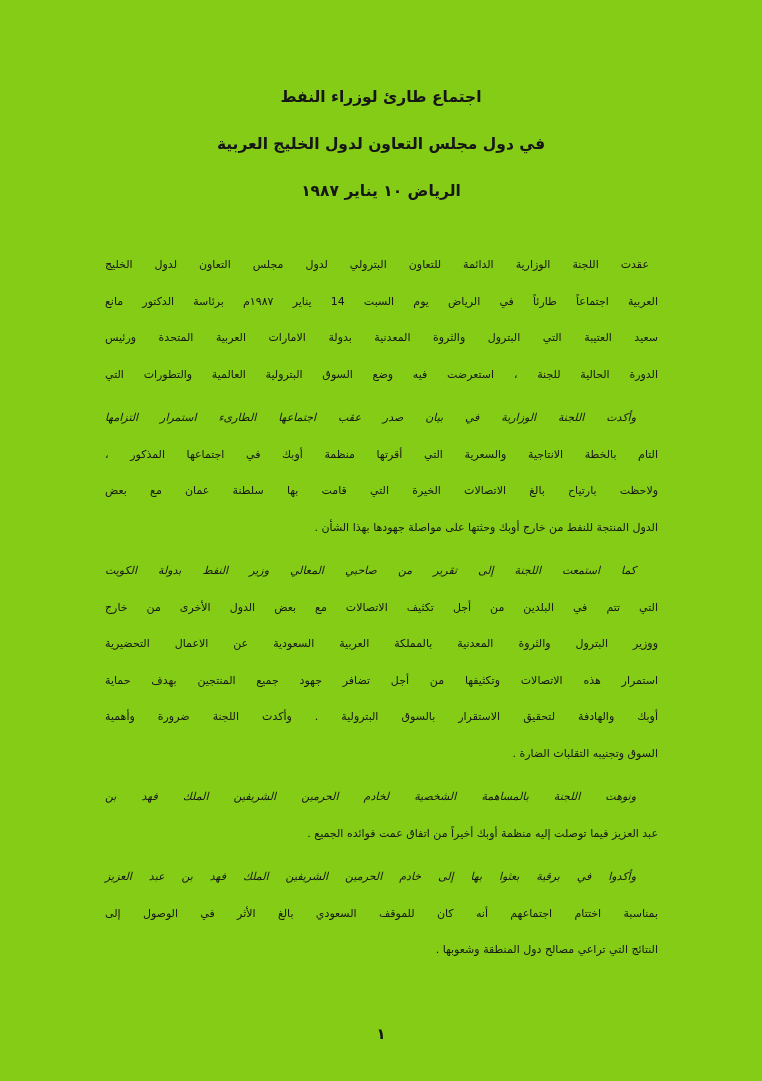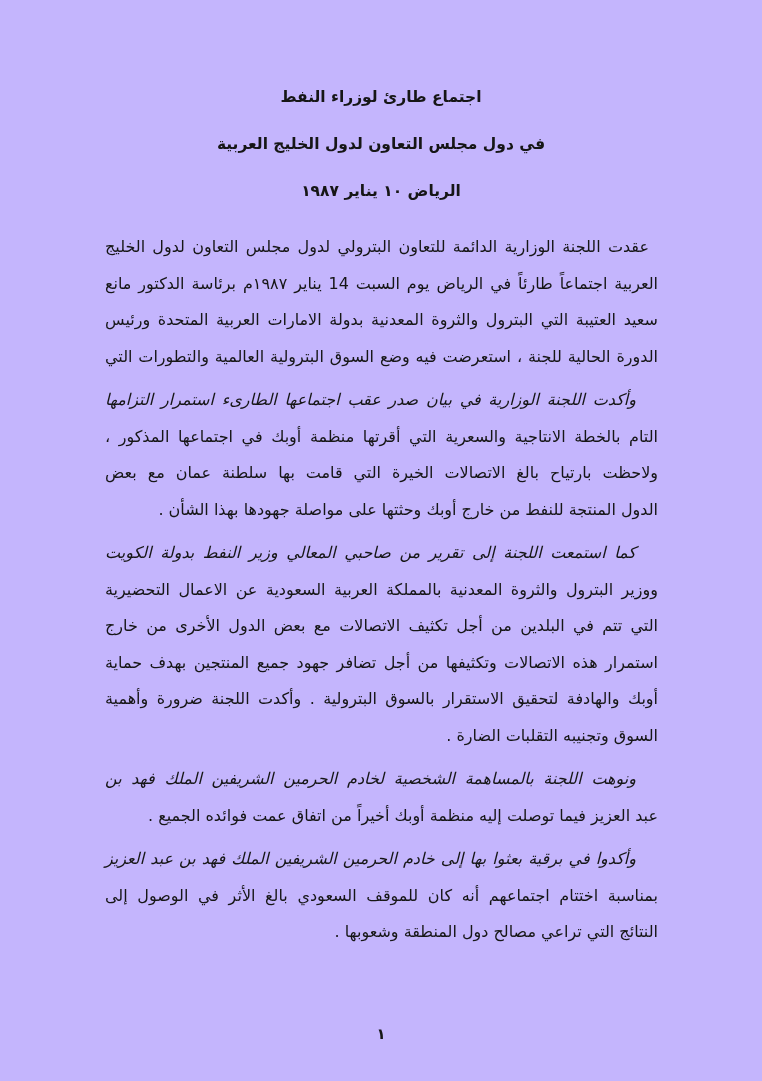--- a/index.html
+++ b/index.html
@@ -4,42 +4,42 @@
 <style>
   html, body {
     margin: 0;
     padding: 0;
     background: #ffffff;
   }
   .page {
     position: relative;
     width: 762px;
     height: 1081px;
-    background: #c4b5fd;
+    background: #84cc16;
     overflow: hidden;
     font-family: "DejaVu Sans", sans-serif;
     color: #161616;
     direction: rtl;
   }
   
   .heading {
     padding-top: 88px;
     text-align: center;
     font-weight: bold;
     font-size: 15.5px;
   }
   .h-line {
     line-height: 19px;
     margin-bottom: 28px;
     letter-spacing: 0.2px;
   }
   
   .doc-body {
-    margin: 28px 104px 0 105px;
-    font-size: 16px;
+    margin: 46px 104px 0 105px;
+    font-size: 11px;
   }
   .para {
     margin: 0 0 7px 0;
   }
   .line {
     direction: rtl;
     line-height: 36.5px;
     text-align: justify;
     text-align-last: justify;
     white-space: normal;
@@ -88,22 +88,22 @@
 
     <section class="para">
       <div class="line indent">وأكدت اللجنة الوزارية في بيان صدر عقب اجتماعها الطارىء استمرار التزامها</div>
       <div class="line">التام بالخطة الانتاجية والسعرية التي أقرتها منظمة أوبك في اجتماعها المذكور ،</div>
       <div class="line">ولاحظت بارتياح بالغ الاتصالات الخيرة التي قامت بها سلطنة عمان مع بعض</div>
       <div class="line last">الدول المنتجة للنفط من خارج أوبك وحثتها على مواصلة جهودها بهذا الشأن .</div>
     </section>
 
     <section class="para">
       <div class="line indent">كما استمعت اللجنة إلى تقرير من صاحبي المعالي وزير النفط بدولة الكويت</div>
+      <div class="line">التي تتم في البلدين من أجل تكثيف الاتصالات مع بعض الدول الأخرى من خارج</div>
       <div class="line">ووزير البترول والثروة المعدنية بالمملكة العربية السعودية عن الاعمال التحضيرية</div>
-      <div class="line">التي تتم في البلدين من أجل تكثيف الاتصالات مع بعض الدول الأخرى من خارج</div>
       <div class="line">استمرار هذه الاتصالات وتكثيفها من أجل تضافر جهود جميع المنتجين بهدف حماية</div>
       <div class="line">أوبك والهادفة لتحقيق الاستقرار بالسوق البترولية . وأكدت اللجنة ضرورة وأهمية</div>
       <div class="line last">السوق وتجنيبه التقلبات الضارة .</div>
     </section>
 
     <section class="para">
       <div class="line indent">ونوهت اللجنة بالمساهمة الشخصية لخادم الحرمين الشريفين الملك فهد بن</div>
       <div class="line last">عبد العزيز فيما توصلت إليه منظمة أوبك أخيراً من اتفاق عمت فوائده الجميع .</div>
     </section>
 

